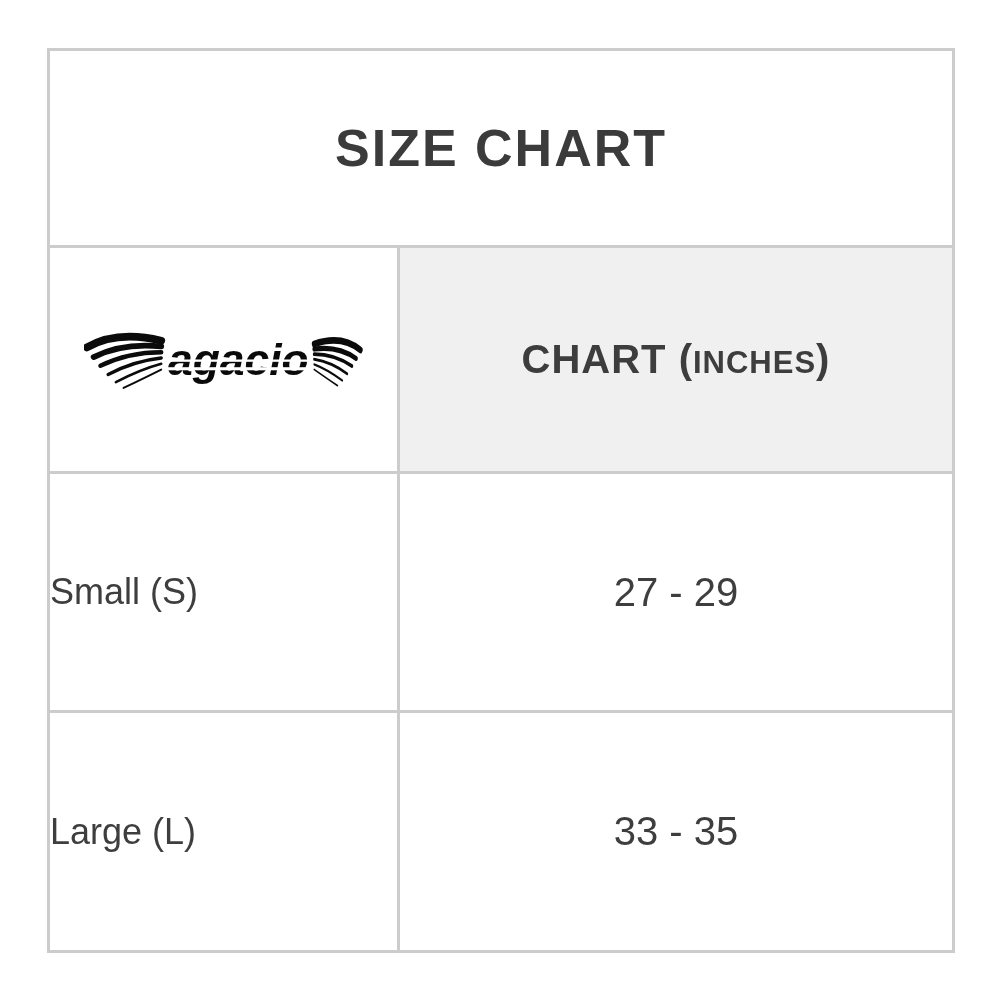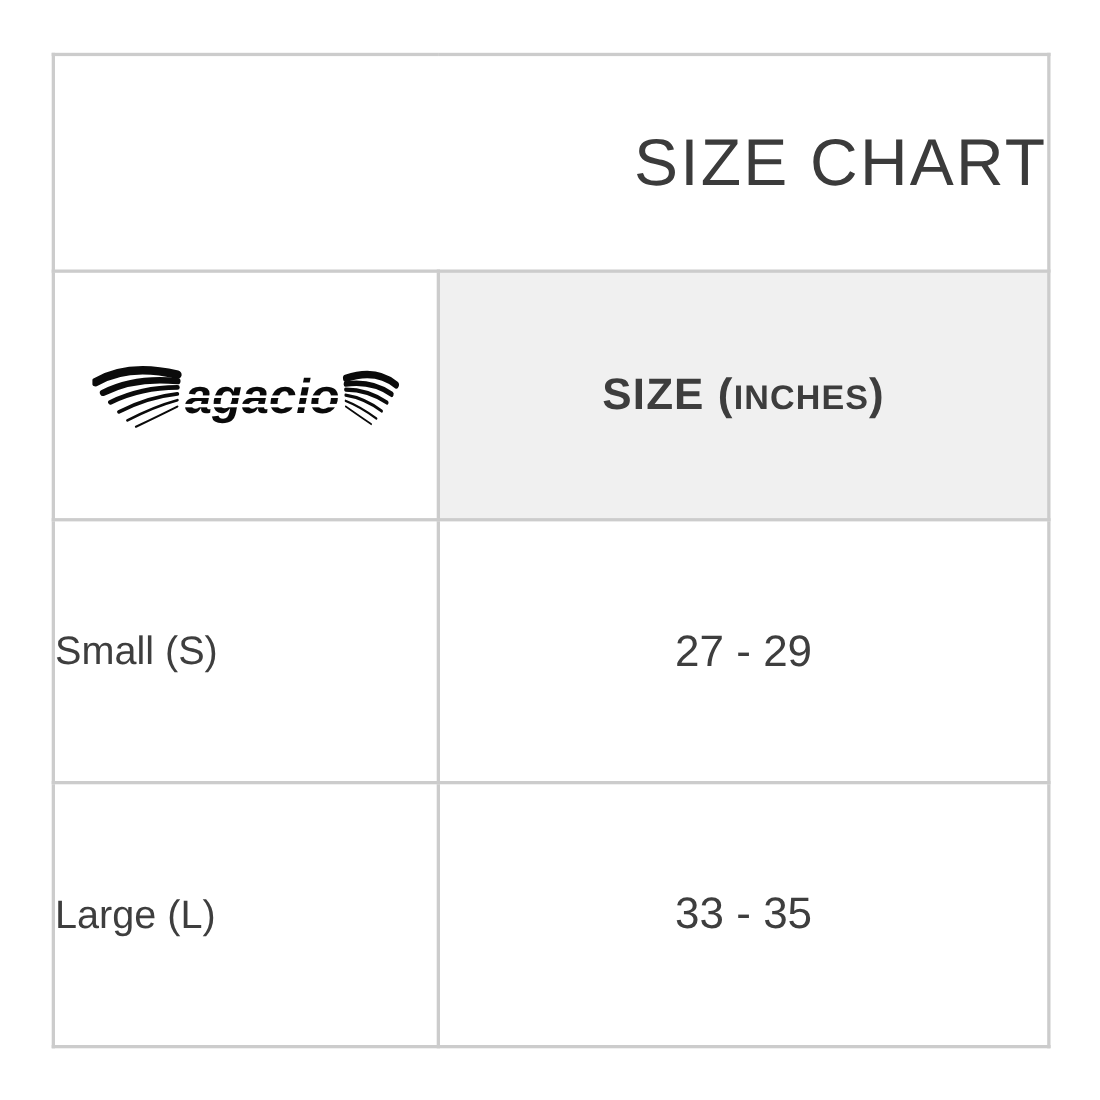--- a/index.html
+++ b/index.html
@@ -29,24 +29,24 @@
   }
   table.size-chart td {
     border: 3px solid #cccccc;
     padding: 0;
   }
   col.col-size  { width: 350px; }
   col.col-waist { width: 555px; }
 
   tr.title-row { height: 129px; }
   td.title-cell {
-    text-align: right;
+    text-align: center;
     vertical-align: middle;
-    font-size: 60px;
-    font-weight: normal;
+    font-size: 52px;
+    font-weight: bold;
     letter-spacing: 2px;
     color: #3b3b3b;
   }
 
   tr.header-row { height: 148px; }
   td.logo-cell {
     background: #ffffff;
     text-align: center;
     vertical-align: middle;
   }
@@ -103,21 +103,21 @@
               <path d="M33,56 Q58,43 80,37" stroke-width="2.6"></path>
               <path d="M41,62 Q64,51 80,43" stroke-width="2"></path>
             </g>
             <text x="87" y="49" font-family="'Liberation Sans', sans-serif" font-size="46" font-weight="bold" font-style="italic" fill="#0a0a0a" letter-spacing="0">agacio</text>
             <rect x="84" y="32.5" width="150" height="2.4" fill="#ffffff"></rect>
             <rect x="84" y="40.5" width="150" height="3.2" fill="#ffffff"></rect>
             <use href="#lwing" transform="translate(288,5) scale(-0.62,0.88)"></use>
           </svg>
         </td>
         <td class="waist-cell">
-          <span>SIZE (</span><span class="waist-unit">INCHES</span><span>)</span>
+          <span>CHART (</span><span class="waist-unit">INCHES</span><span>)</span>
         </td>
       </tr>
 
       <tr class="data-row">
         <td class="size-cell">Small (S)</td>
         <td class="value-cell">27 - 29</td>
       </tr>
       <tr class="data-row">
         <td class="size-cell">Large (L)</td>
         <td class="value-cell">33 - 35</td>

